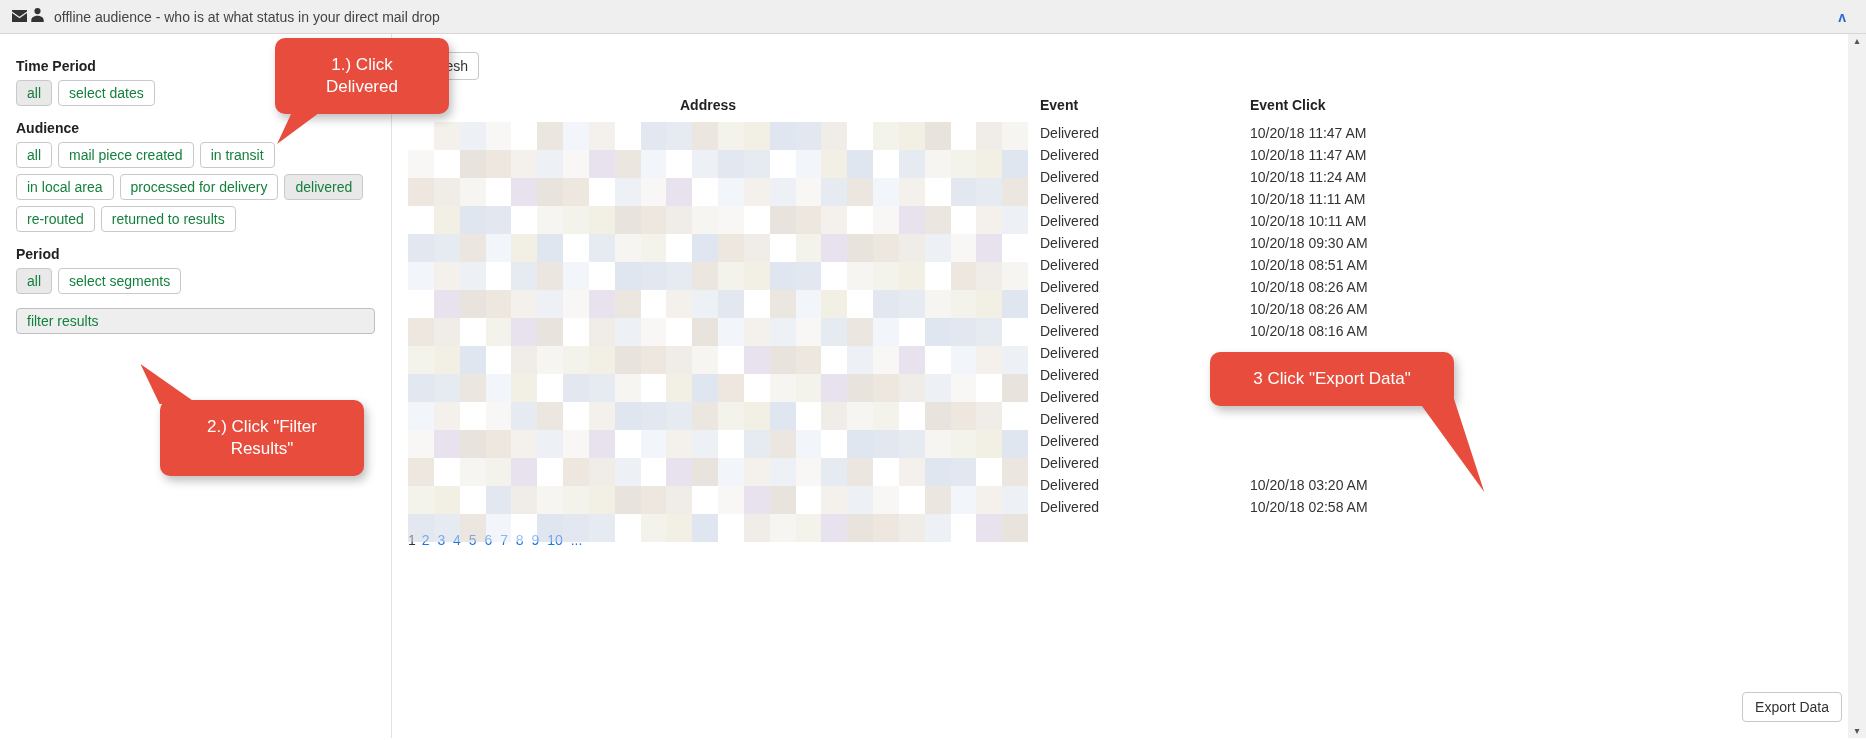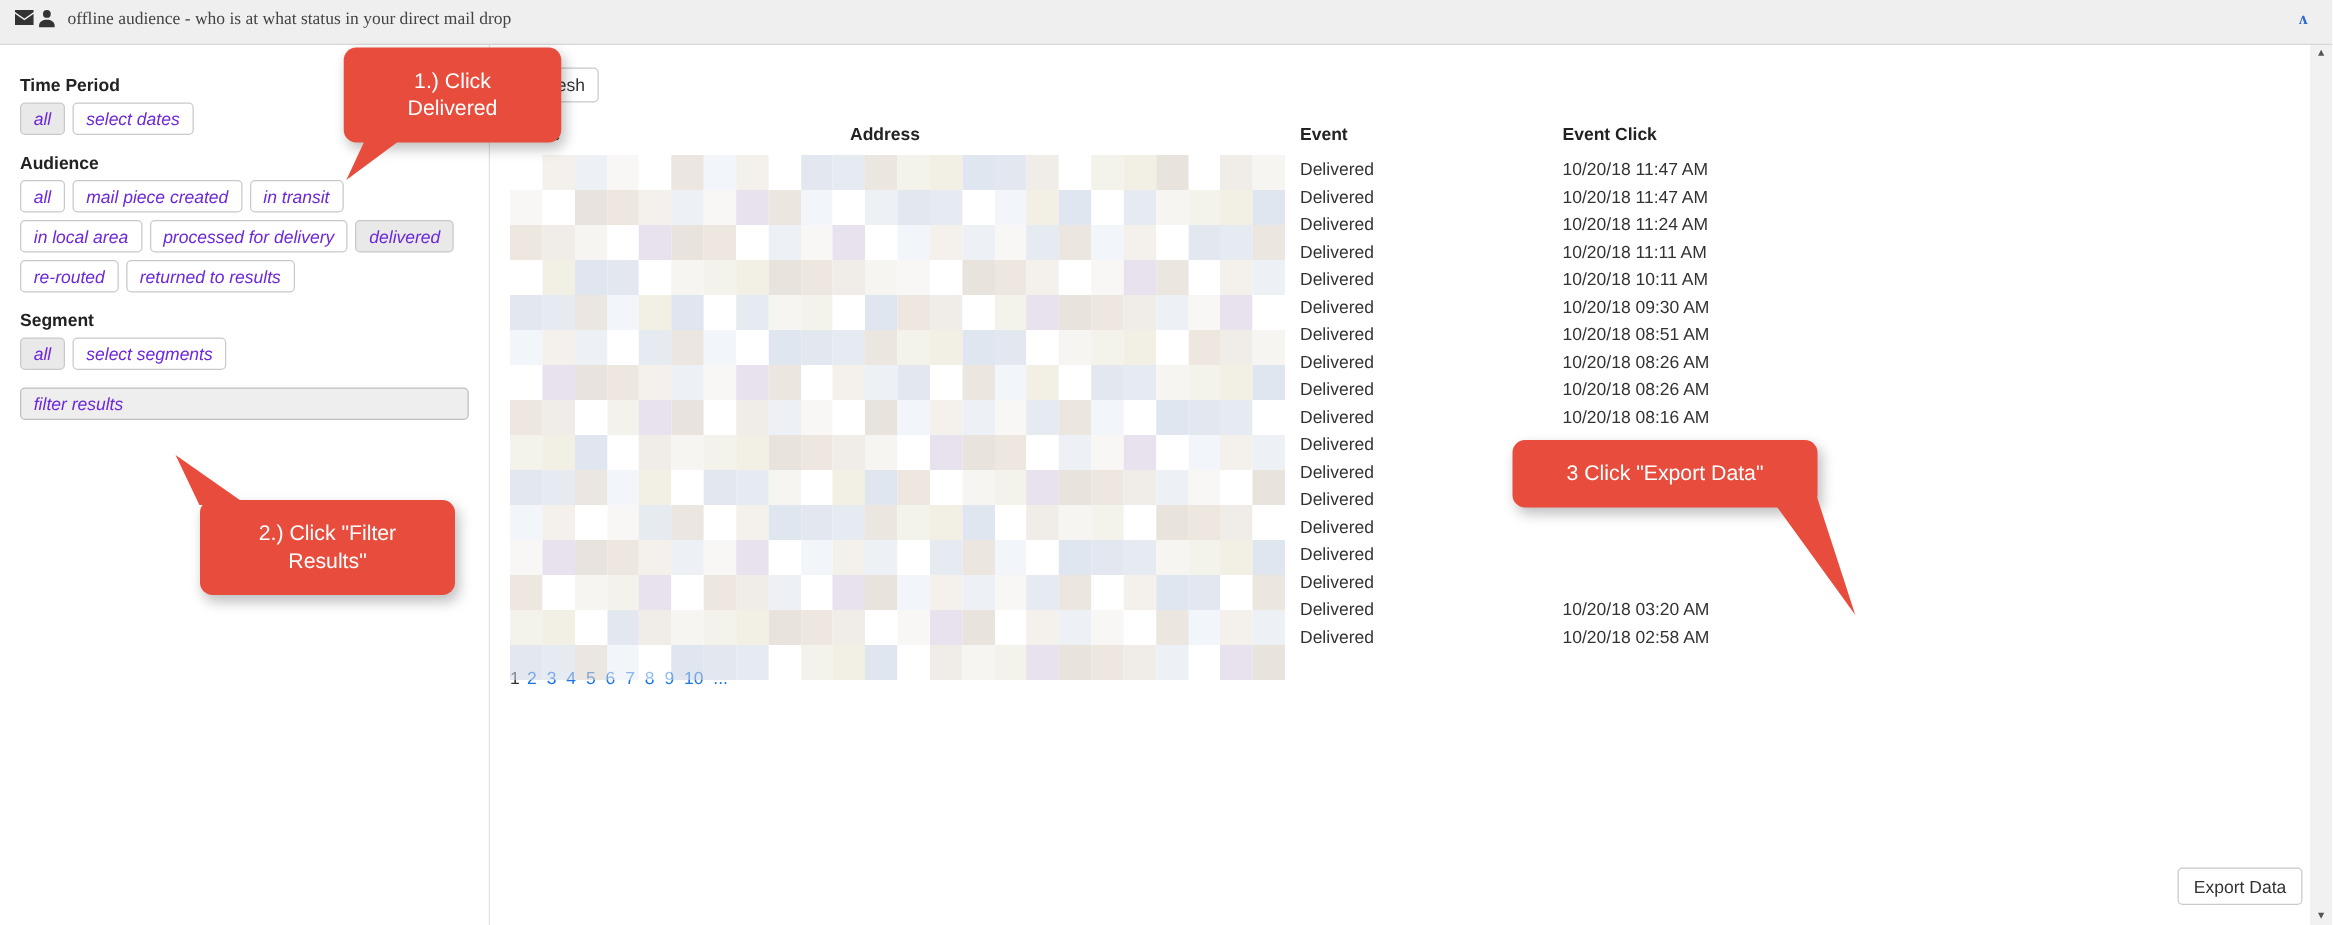--- a/index.html
+++ b/index.html
@@ -16,22 +16,21 @@
     height: 740px;
     overflow: hidden;
   }
 
   
   .header-bar {
     background: #efefef;
     border-bottom: 1px solid #d7d7d7;
     padding: 8px 12px;
     display: flex;
-    align-items: flex-start;
-    font-family: Liberation Serif, serif;
+    align-items: center;
   }
   .header-bar .title-text {
     margin-left: 6px;
     color: #444;
   }
   .header-bar .collapse {
     margin-left: auto;
     color: #2d6bd0;
     cursor: pointer;
     padding-right: 8px;
@@ -87,22 +86,21 @@
     margin-bottom: 14px;
   }
   .chip {
     border: 1px solid #c9c9c9;
     border-radius: 4px;
     padding: 5px 10px;
     background: #fff;
     cursor: pointer;
     font-size: 14px;
     line-height: 1;
-    color: #6d28d9;
-    font-style: italic;
+    color: #15803d;
   }
   .chip.active {
     background: #e9e9e9;
   }
   .chip.primary {
     background: #eee;
     border-color: #bfbfbf;
   }
 
   
@@ -253,21 +251,21 @@
       <div class="chip">all</div>
       <div class="chip">mail piece created</div>
       <div class="chip">in transit</div>
       <div class="chip">in local area</div>
       <div class="chip">processed for delivery</div>
       <div class="chip active">delivered</div>
       <div class="chip">re-routed</div>
       <div class="chip">returned to results</div>
     </div>
 
-    <div class="section-label">Segment</div>
+    <div class="section-label">Period</div>
     <div class="btn-row">
       <div class="chip active">all</div>
       <div class="chip">select segments</div>
     </div>
 
     <div style="margin-top:10px">
       <div class="chip primary">filter results</div>
     </div>
 
   </div>

